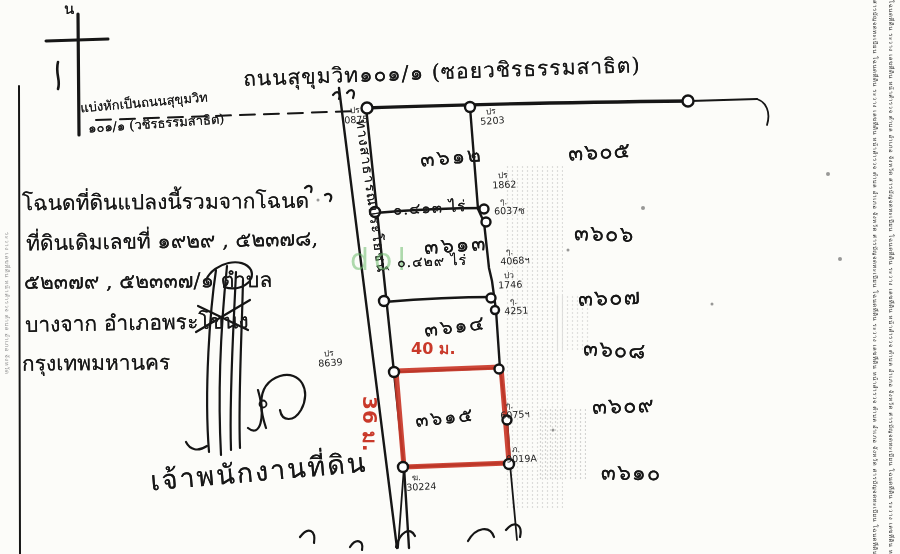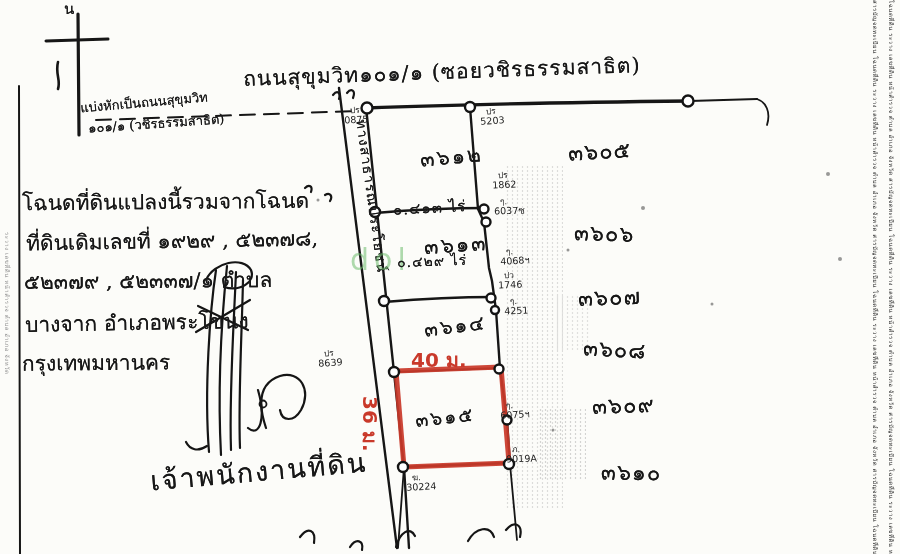--- a/index.html
+++ b/index.html
@@ -119,21 +119,21 @@
 
   <div class="abs" style="left:350px;top:242px;font-size:30px;color:#6fbe6f;opacity:.55;letter-spacing:5px;filter:blur(.7px);font-family:'DejaVu Sans',sans-serif;">dol</div>
 
   <div class="abs hw" style="left:420px;top:140px;font-size:21px;transform:rotate(-5deg);letter-spacing:2px;">๓๖๑๒</div>
   <div class="abs hw" style="left:393px;top:196px;font-size:15px;transform:rotate(-3deg);letter-spacing:1px;">๐.๔๑๓ ไร่</div>
   <div class="abs hw" style="left:424px;top:228px;font-size:21px;transform:rotate(-4deg);letter-spacing:2px;">๓๖๑๓</div>
   <div class="abs hw" style="left:397px;top:250px;font-size:14px;transform:rotate(-2deg);letter-spacing:1px;">๐.๔๒๙ ไร่</div>
   <div class="abs hw" style="left:424px;top:310px;font-size:20px;transform:rotate(-7deg);letter-spacing:2px;">๓๖๑๔</div>
   <div class="abs hw" style="left:415px;top:402px;font-size:19px;transform:rotate(-6deg);letter-spacing:2px;">๓๖๑๕</div>
 
-  <div class="abs red" style="left:411px;top:344px;font-size:20px;">40 ม.</div>
+  <div class="abs red" style="left:411px;top:336px;font-size:16px;">40 ม.</div>
   <div class="abs red vert" style="left:386px;top:396px;font-size:20px;transform:rotate(90deg);">36 ม.</div>
 
   <div class="abs hw neighbor" style="left:568px;top:134px;transform:rotate(-3deg);">๓๖๐๕</div>
   <div class="abs hw neighbor" style="left:574px;top:216px;transform:rotate(2deg);">๓๖๐๖</div>
   <div class="abs hw neighbor" style="left:578px;top:280px;transform:rotate(-2deg);">๓๖๐๗</div>
   <div class="abs hw neighbor" style="left:583px;top:332px;transform:rotate(3deg);">๓๖๐๘</div>
   <div class="abs hw neighbor" style="left:592px;top:388px;transform:rotate(-2deg);">๓๖๐๙</div>
   <div class="abs hw neighbor" style="left:601px;top:455px;transform:rotate(1deg);">๓๖๑๐</div>
 
   <div class="abs small-mark" style="left:344px;top:105px;transform:rotate(-3deg);">

